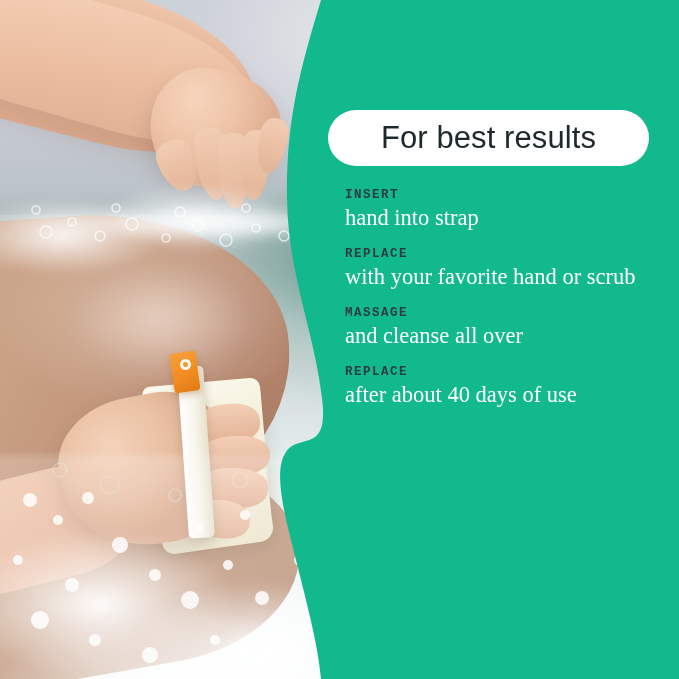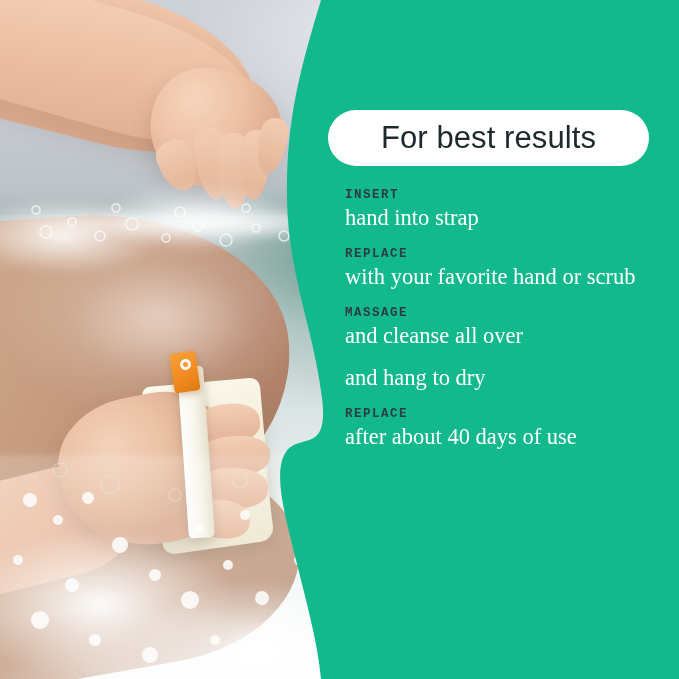--- a/index.html
+++ b/index.html
@@ -309,21 +309,20 @@
         <div class="step-label">REPLACE</div>
         <div class="step-text">with your favorite hand or scrub</div>
       </div>
 
       <div class="step">
         <div class="step-label">MASSAGE</div>
         <div class="step-text">and cleanse all over</div>
       </div>
 
       <div class="step">
-        <div class="step-text">and hang to dry</div>
       </div>
 
       <div class="step">
         <div class="step-label">REPLACE</div>
         <div class="step-text">after about 40 days of use</div>
       </div>
 
     </div>
   </div>
 

